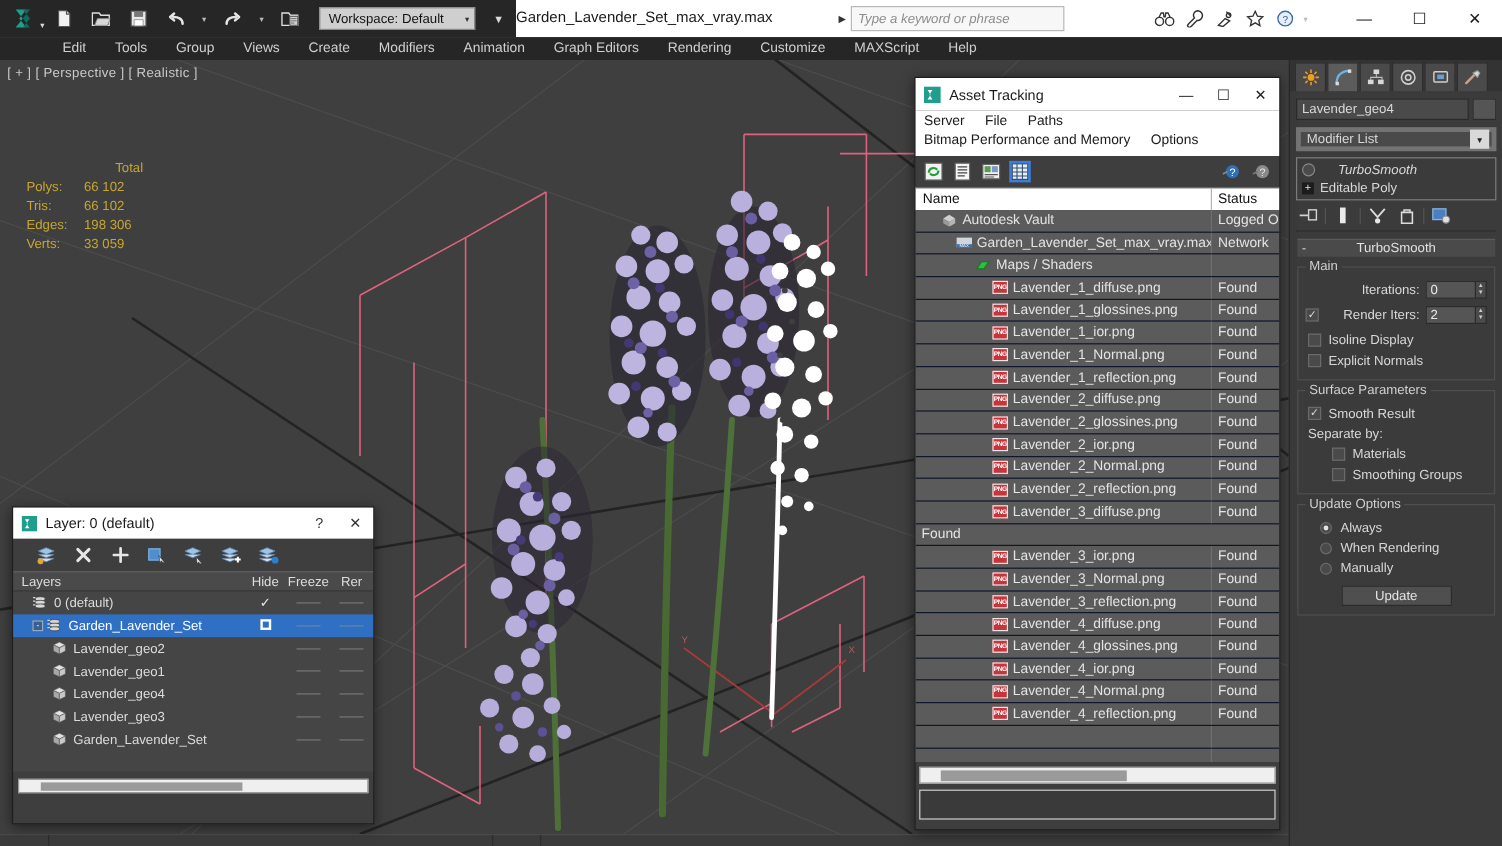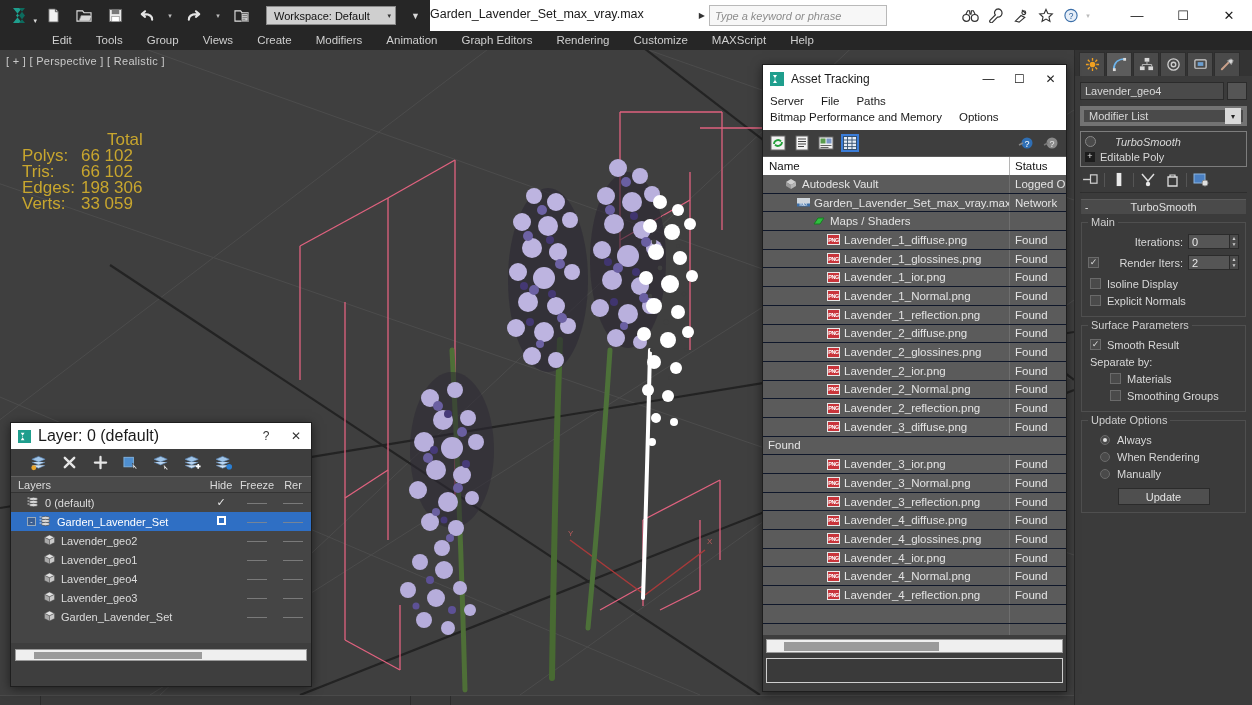--- a/index.html
+++ b/index.html
@@ -79,21 +79,21 @@
   #viewport {
     position: absolute; left: 0; top: 50px; width: 1074px; height: 645px;
     background: #3f3f3f; overflow: hidden;
   }
   #vpcanvas { position: absolute; inset: 0; }
   #vplabel {
     position: absolute; left: 6px; top: 5px; color: #c9c9c9; font-size: 11px;
     letter-spacing: .3px;
   }
   #vpstats {
-    position: absolute; left: 22px; top: 82px; color: #c8a62e; font-size: 17px;
+    position: absolute; left: 22px; top: 82px; color: #c8a62e; font-size: 11px;
     line-height: 16px;
   }
   #vpstats table { border-collapse: collapse; }
   #vpstats td { padding: 0 6px 0 0; color:#c8a62e; }
   #vpstats td.k { width: 48px; }
   #vpstats td.hdr { padding-left: 26px; }
 
   
   #cmdpanel {
     position: absolute; left: 1074px; top: 50px; width: 178px; height: 655px;
@@ -246,21 +246,21 @@
   
   #layerwin {
     position: absolute; left: 10px; top: 422px; width: 302px; height: 265px;
     background: #3e3e3e; border: 1px solid #1e1e1e;
     box-shadow: 0 2px 10px rgba(0,0,0,.5);
   }
   #lw-title {
     height: 26px; background: #ffffff; display: flex; align-items: center; padding-left: 7px;
   }
   #lw-title .ico { width: 13px; height: 13px; margin-right: 7px; }
-  #lw-title .txt { color: #1a1a1a; font-size: 16px; flex: 1; }
+  #lw-title .txt { color: #1a1a1a; font-size: 12px; flex: 1; }
   #lw-title .btns { display: flex; }
   #lw-title .btns div { width: 30px; height: 26px; display:flex; align-items:center; justify-content:center; color: #333; font-size: 12px; }
   #lw-tools {
     height: 27px; background: #3e3e3e; display: flex; align-items: center; gap: 13px; padding-left: 18px;
   }
   .ltool { width: 18px; height: 18px; display: flex; align-items: center; justify-content: center; }
   #lw-head {
     display: flex; height: 17px; background: #4a4a4a; font-size: 11px; color: #dcdcdc;
     border-top: 1px solid #606060; border-bottom: 1px solid #333;
   }

